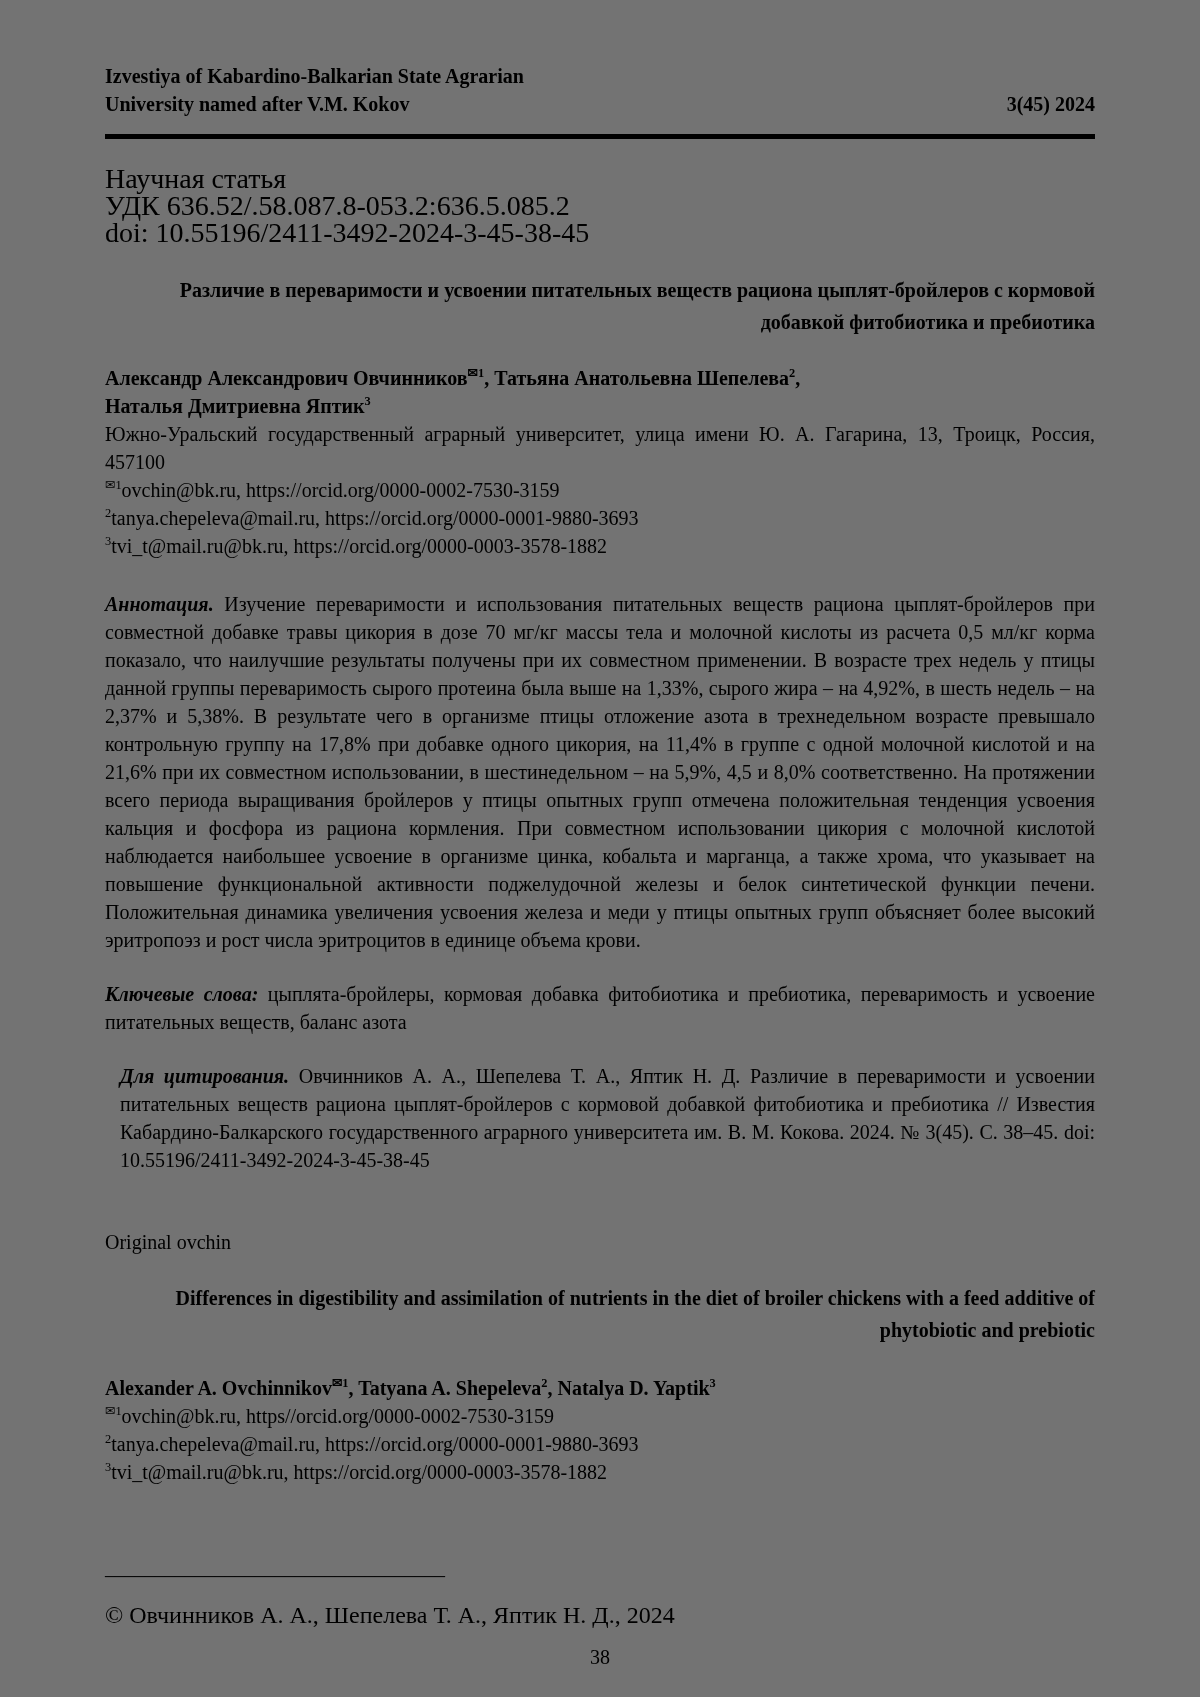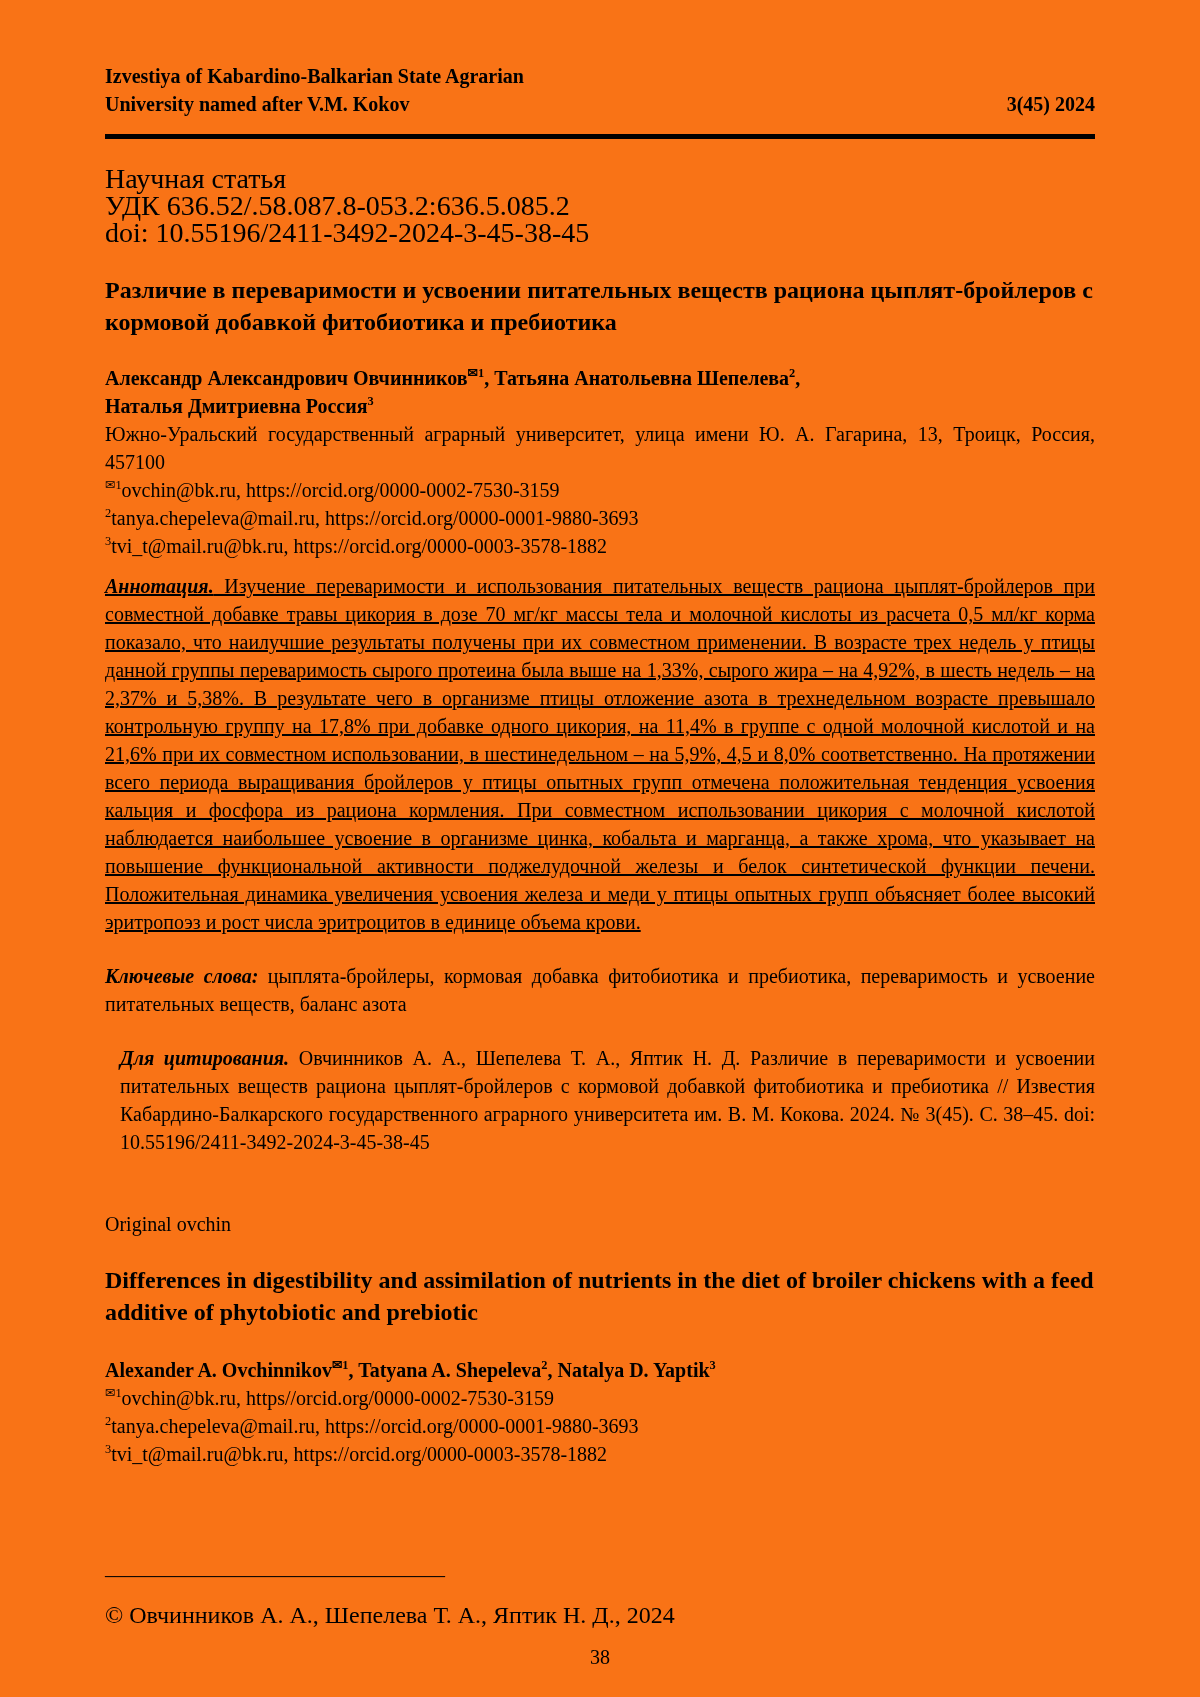--- a/index.html
+++ b/index.html
@@ -6,21 +6,21 @@
   html, body { background: #ffffff; }
   body {
     font-family: "Liberation Serif", "DejaVu Serif", serif;
     color: #000000;
     -webkit-font-smoothing: antialiased;
   }
   .page {
     width: 1200px;
     height: 1697px;
     margin: 0 auto;
-    background: #f97316;
+    background: #737373;
     padding: 62px 105px 26px 105px;
     display: flex;
     flex-direction: column;
   }
   .page > * { flex-shrink: 0; }
 
   
   .journal-header {
     display: flex;
     justify-content: space-between;
@@ -34,36 +34,36 @@
     height: 5px;
     background: #000000;
   }
 
   
   .meta-block { margin-top: 26px; font-size: 28px; line-height: 27px; }
 
   
   .article-title {
     margin-top: 28px;
-    font-size: 24px;
+    font-size: 20px;
     line-height: 32px;
     font-weight: bold;
-    text-align: left;
+    text-align: right;
   }
   .article-title.en { margin-top: 26px; }
 
   
   .authors-block { margin-top: 26px; font-size: 20px; line-height: 28px; font-weight: bold; }
   .affiliation { font-size: 20px; line-height: 28px; text-align: justify; }
   .contacts { font-size: 20px; line-height: 28px; }
   sup { font-size: 0.62em; line-height: 0; vertical-align: super; }
 
   
   .para { font-size: 20px; line-height: 28px; text-align: justify; hyphens: auto; }
-  .abstract-block { margin-top: 12px; text-decoration: underline; }
+  .abstract-block { margin-top: 30px; }
   .keywords-block { margin-top: 26px; }
   .citation-block { margin-top: 26px; margin-left: 15px; }
   .bi { font-weight: bold; font-style: italic; }
 
   .article-type-en { margin-top: 54px; font-size: 20px; line-height: 28px; }
   .authors-en { margin-top: 28px; }
 
   
   .footer { margin-top: auto; }
   .footer-separator { font-size: 20px; line-height: 24px; letter-spacing: 0; white-space: nowrap; }
@@ -87,21 +87,21 @@
   <div class="meta-block">
     <div>Научная статья</div>
     <div>УДК 636.52/.58.087.8-053.2:636.5.085.2</div>
     <div>doi: 10.55196/2411-3492-2024-3-45-38-45</div>
   </div>
 
   <h1 class="article-title ru">Различие в переваримости и усвоении питательных веществ рациона цыплят-бройлеров с кормовой добавкой фитобиотика и пребиотика</h1>
 
   <div class="authors-block">
     <div><span>Александр Александрович Овчинников</span><sup>✉1</sup><span>, </span><span>Татьяна Анатольевна Шепелева</span><sup>2</sup><span>,</span></div>
-    <div><span>Наталья Дмитриевна Россия</span><sup>3</sup></div>
+    <div><span>Наталья Дмитриевна Яптик</span><sup>3</sup></div>
   </div>
 
   <div class="affiliation">Южно-Уральский государственный аграрный университет, улица имени Ю. А. Гагарина, 13, Троицк, Россия, 457100</div>
 
   <div class="contacts">
     <div><sup>✉1</sup><span>ovchin@bk.ru, https://orcid.org/0000-0002-7530-3159</span></div>
     <div><sup>2</sup><span>tanya.chepeleva@mail.ru, https://orcid.org/0000-0001-9880-3693</span></div>
     <div><sup>3</sup><span>tvi_t@mail.ru@bk.ru, https://orcid.org/0000-0003-3578-1882</span></div>
   </div>
 

